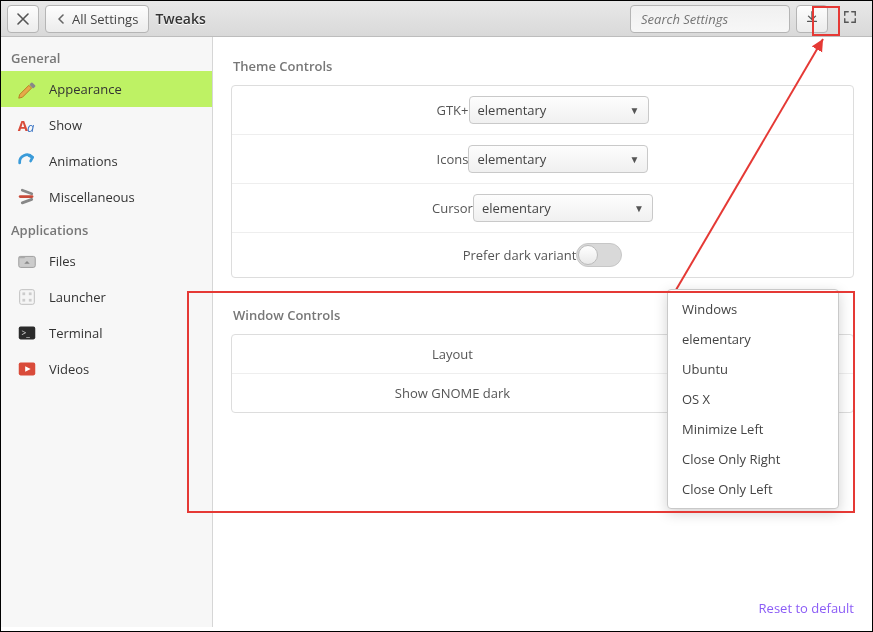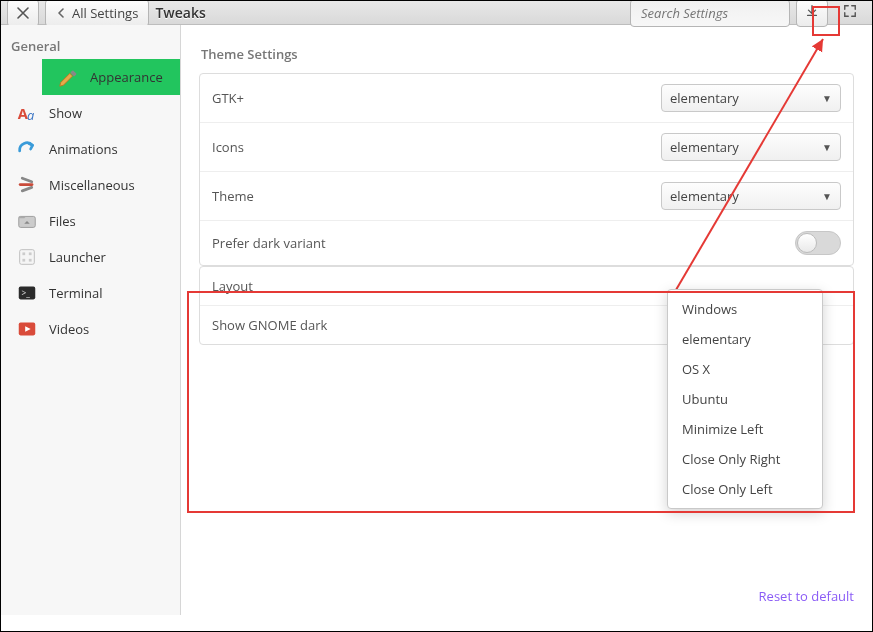--- a/index.html
+++ b/index.html
@@ -1,48 +1,48 @@
 <!DOCTYPE html>
 <html><head>
 <meta charset="utf-8">
 <style>
   * { box-sizing: border-box; margin: 0; padding: 0; font-family: "Open Sans", "Segoe UI", sans-serif; }
   body { width: 873px; height: 632px; background: #fff; overflow: hidden; position: relative; border:1px solid #000; }
 
   
-  .headerbar { height: 24px; background: linear-gradient(#e8e8e8,#d9d9d9); border-bottom:1px solid #bdbdbd; display:flex; align-items:center; padding:0 6px; gap:6px; }
+  .headerbar { height: 36px; background: linear-gradient(#e8e8e8,#d9d9d9); border-bottom:1px solid #bdbdbd; display:flex; align-items:center; padding:0 6px; gap:6px; }
   .headerbar .title { flex:1; font-weight:600; color:#333; font-size:14px; text-shadow:0 1px 0 #fff; }
   .hbtn { height:28px; border:1px solid #b5b5b5; border-radius:4px; background:linear-gradient(#fdfdfd,#ececec); display:flex; align-items:center; justify-content:center; padding:0 10px; font-size:13px; color:#444; cursor:pointer; box-shadow:0 1px 0 #fff inset; }
   .hbtn.icon-only { width:32px; padding:0; }
   .search-entry { width:160px; height:28px; border:1px solid #b5b5b5; border-radius:4px; background:linear-gradient(#f0f0f0,#f7f7f7); display:flex; align-items:center; padding:0 6px; gap:4px; font-size:13px; color:#888; }
   .search-entry input { border:none; background:transparent; outline:none; flex:1; font-size:13px; color:#555;font-style:italic; }
 
   
   .content { display:flex; height:calc(100% - 40px); }
-  .sidebar { width:180px; background:#f7f7f7; border-right:1px solid #d6d6d6; padding-top:6px; font-size:13px; }
+  .sidebar { width:212px; background:#f7f7f7; border-right:1px solid #d6d6d6; padding-top:6px; font-size:13px; }
   .side-header { color:#777; font-weight:600; padding:6px 10px 4px; font-size:13px; }
   .side-item { display:flex; align-items:center; gap:10px; padding:6px 10px 6px 14px; cursor:pointer; color:#333; }
-  .side-item.selected { background:#22c55e;margin-left:41px; }
+  .side-item.selected { background:#bef264; }
   .side-item .ic { width:24px; height:24px; display:flex; align-items:center; justify-content:center; }
 
   .main { flex:1; padding:14px 18px 10px 18px; position:relative; overflow:hidden; color:#444; }
   .section-title { color:#777; font-weight:600; font-size:13px; margin:6px 0 10px 2px; }
   .section-title.wc-title { margin-top:28px; }
   .rows { border:1px solid #ddd; border-radius:4px; }
-  .row { display:flex; align-items:center; justify-content:space-between; padding:10px 12px; border-bottom:1px solid #eee; font-size:13px; color:#555; }
+  .row { display:flex; align-items:center; justify-content:center; padding:10px 12px; border-bottom:1px solid #eee; font-size:13px; color:#555; }
   .row:last-child { border-bottom:none; }
   .combo { width:180px; height:28px; border:1px solid #c9c9c9; border-radius:4px; background:linear-gradient(#fdfdfd,#f0f0f0); display:flex; align-items:center; justify-content:space-between; padding:0 8px; font-size:13px; color:#444; cursor:pointer; }
   .combo .caret { font-size:10px; color:#555; }
   .switch { width:46px; height:24px; border-radius:14px; background:#d9d9d9; position:relative; border:1px solid #c7c7c7; cursor:pointer; }
   .switch .knob { position:absolute; top:1px; left:1px; width:20px; height:20px; border-radius:50%; background:linear-gradient(#fff,#e9e9e9); border:1px solid #bcbcbc; }
 
   .reset-link { position:absolute; bottom:10px; right:18px; color:#8b5cf6; font-size:13px; cursor:pointer; }
 
   
-  .popup { position:absolute; left:666px; top:288px; width:156px; background:#fff; border:1px solid #c9c9c9; border-radius:4px; box-shadow:0 4px 14px rgba(0,0,0,0.18); z-index:50; padding:4px 0; }
+  .popup { position:absolute; left:666px; top:288px; width:172px; background:#fff; border:1px solid #c9c9c9; border-radius:4px; box-shadow:0 4px 14px rgba(0,0,0,0.18); z-index:50; padding:4px 0; }
   .popup .opt { padding:6px 14px; font-size:13px; color:#444; cursor:pointer; }
   .popup .opt.hl { outline:2px solid #e53935; outline-offset:-2px; }
 
   
   .ann { position:absolute; border:2px solid #e53935; pointer-events:none; z-index:60; }
   .ann-arrow-svg { position:absolute; left:0; top:0; width:873px; height:632px; pointer-events:none; z-index:40; }
 
   
   .close-x svg { width:12px; height:12px; }
 
@@ -125,20 +125,21 @@
       <span class="ic">
           <svg viewBox="0 0 24 24">
             <rect x="3" y="10" width="16" height="3" rx="1.5" fill="#c94b3a"></rect>
             <rect x="5" y="5" width="14" height="3" rx="1.5" fill="#888" transform="rotate(20 12 6.5)"></rect>
             <rect x="5" y="15" width="14" height="3" rx="1.5" fill="#888" transform="rotate(-20 12 16.5)"></rect>
           </svg>
         </span>
       <span>Miscellaneous</span>
     </div>
 
+    <div class="side-header">Applications</div>
     <div class="side-item">
       <span class="ic">
           <svg viewBox="0 0 24 24">
             <rect x="3" y="7" width="18" height="12" rx="2" fill="#ccc" stroke="#999"></rect>
             <path d="M3 9 L9 9 L11 7 L3 7 Z" fill="#aaa"></path>
             <path d="M9 15 L12 12 L15 15 Z" fill="#888"></path>
           </svg>
         </span>
       <span>Files</span>
     </div>
@@ -168,71 +169,72 @@
           <svg viewBox="0 0 24 24">
             <rect x="3" y="5" width="18" height="14" rx="2" fill="#d94b3a"></rect>
             <path d="M10 9 L16 12 L10 15 Z" fill="#fff"></path>
           </svg>
         </span>
       <span>Videos</span>
     </div>
   </div>
 
   <div class="main">
-    <div class="section-title">Theme Settings</div>
+    <div class="section-title">Theme Controls</div>
     <div class="rows">
       <div class="row">
         <span>GTK+</span>
         <div class="combo">
           <span>elementary</span>
           <span class="caret">▼</span>
         </div>
       </div>
       <div class="row">
         <span>Icons</span>
         <div class="combo">
           <span>elementary</span>
           <span class="caret">▼</span>
         </div>
       </div>
       <div class="row">
-        <span>Theme</span>
+        <span>Cursor</span>
         <div class="combo">
           <span>elementary</span>
           <span class="caret">▼</span>
         </div>
       </div>
       <div class="row">
         <span>Prefer dark variant</span>
         <div class="switch">
             <div class="knob"></div>
           </div>
       </div>
     </div>
 
+    <div class="section-title wc-title">Window Controls</div>
     <div class="rows">
       <div class="row">
         <span>Layout</span>
         <div style="width:180px"></div>
       </div>
       <div class="row">
         <span>Show GNOME dark</span>
         <div style="width:180px"></div>
       </div>
     </div>
 
     <div class="reset-link">Reset to default</div>
   </div>
 </div>
 
 <div class="popup">
   <div class="opt">Windows</div>
   <div class="opt">elementary</div>
+  <div class="opt">Ubuntu</div>
   <div class="opt">OS X</div>
-  <div class="opt">Ubuntu</div>
   <div class="opt">Minimize Left</div>
   <div class="opt">Close Only Right</div>
   <div class="opt">Close Only Left</div>
 </div>
 
 <div class="ann" style="left:811px; top:5px; width:28px; height:30px;"></div>
 <div class="ann" style="left:186px; top:290px; width:668px; height:222px;"></div>
 
 <svg class="ann-arrow-svg">
   <defs>

